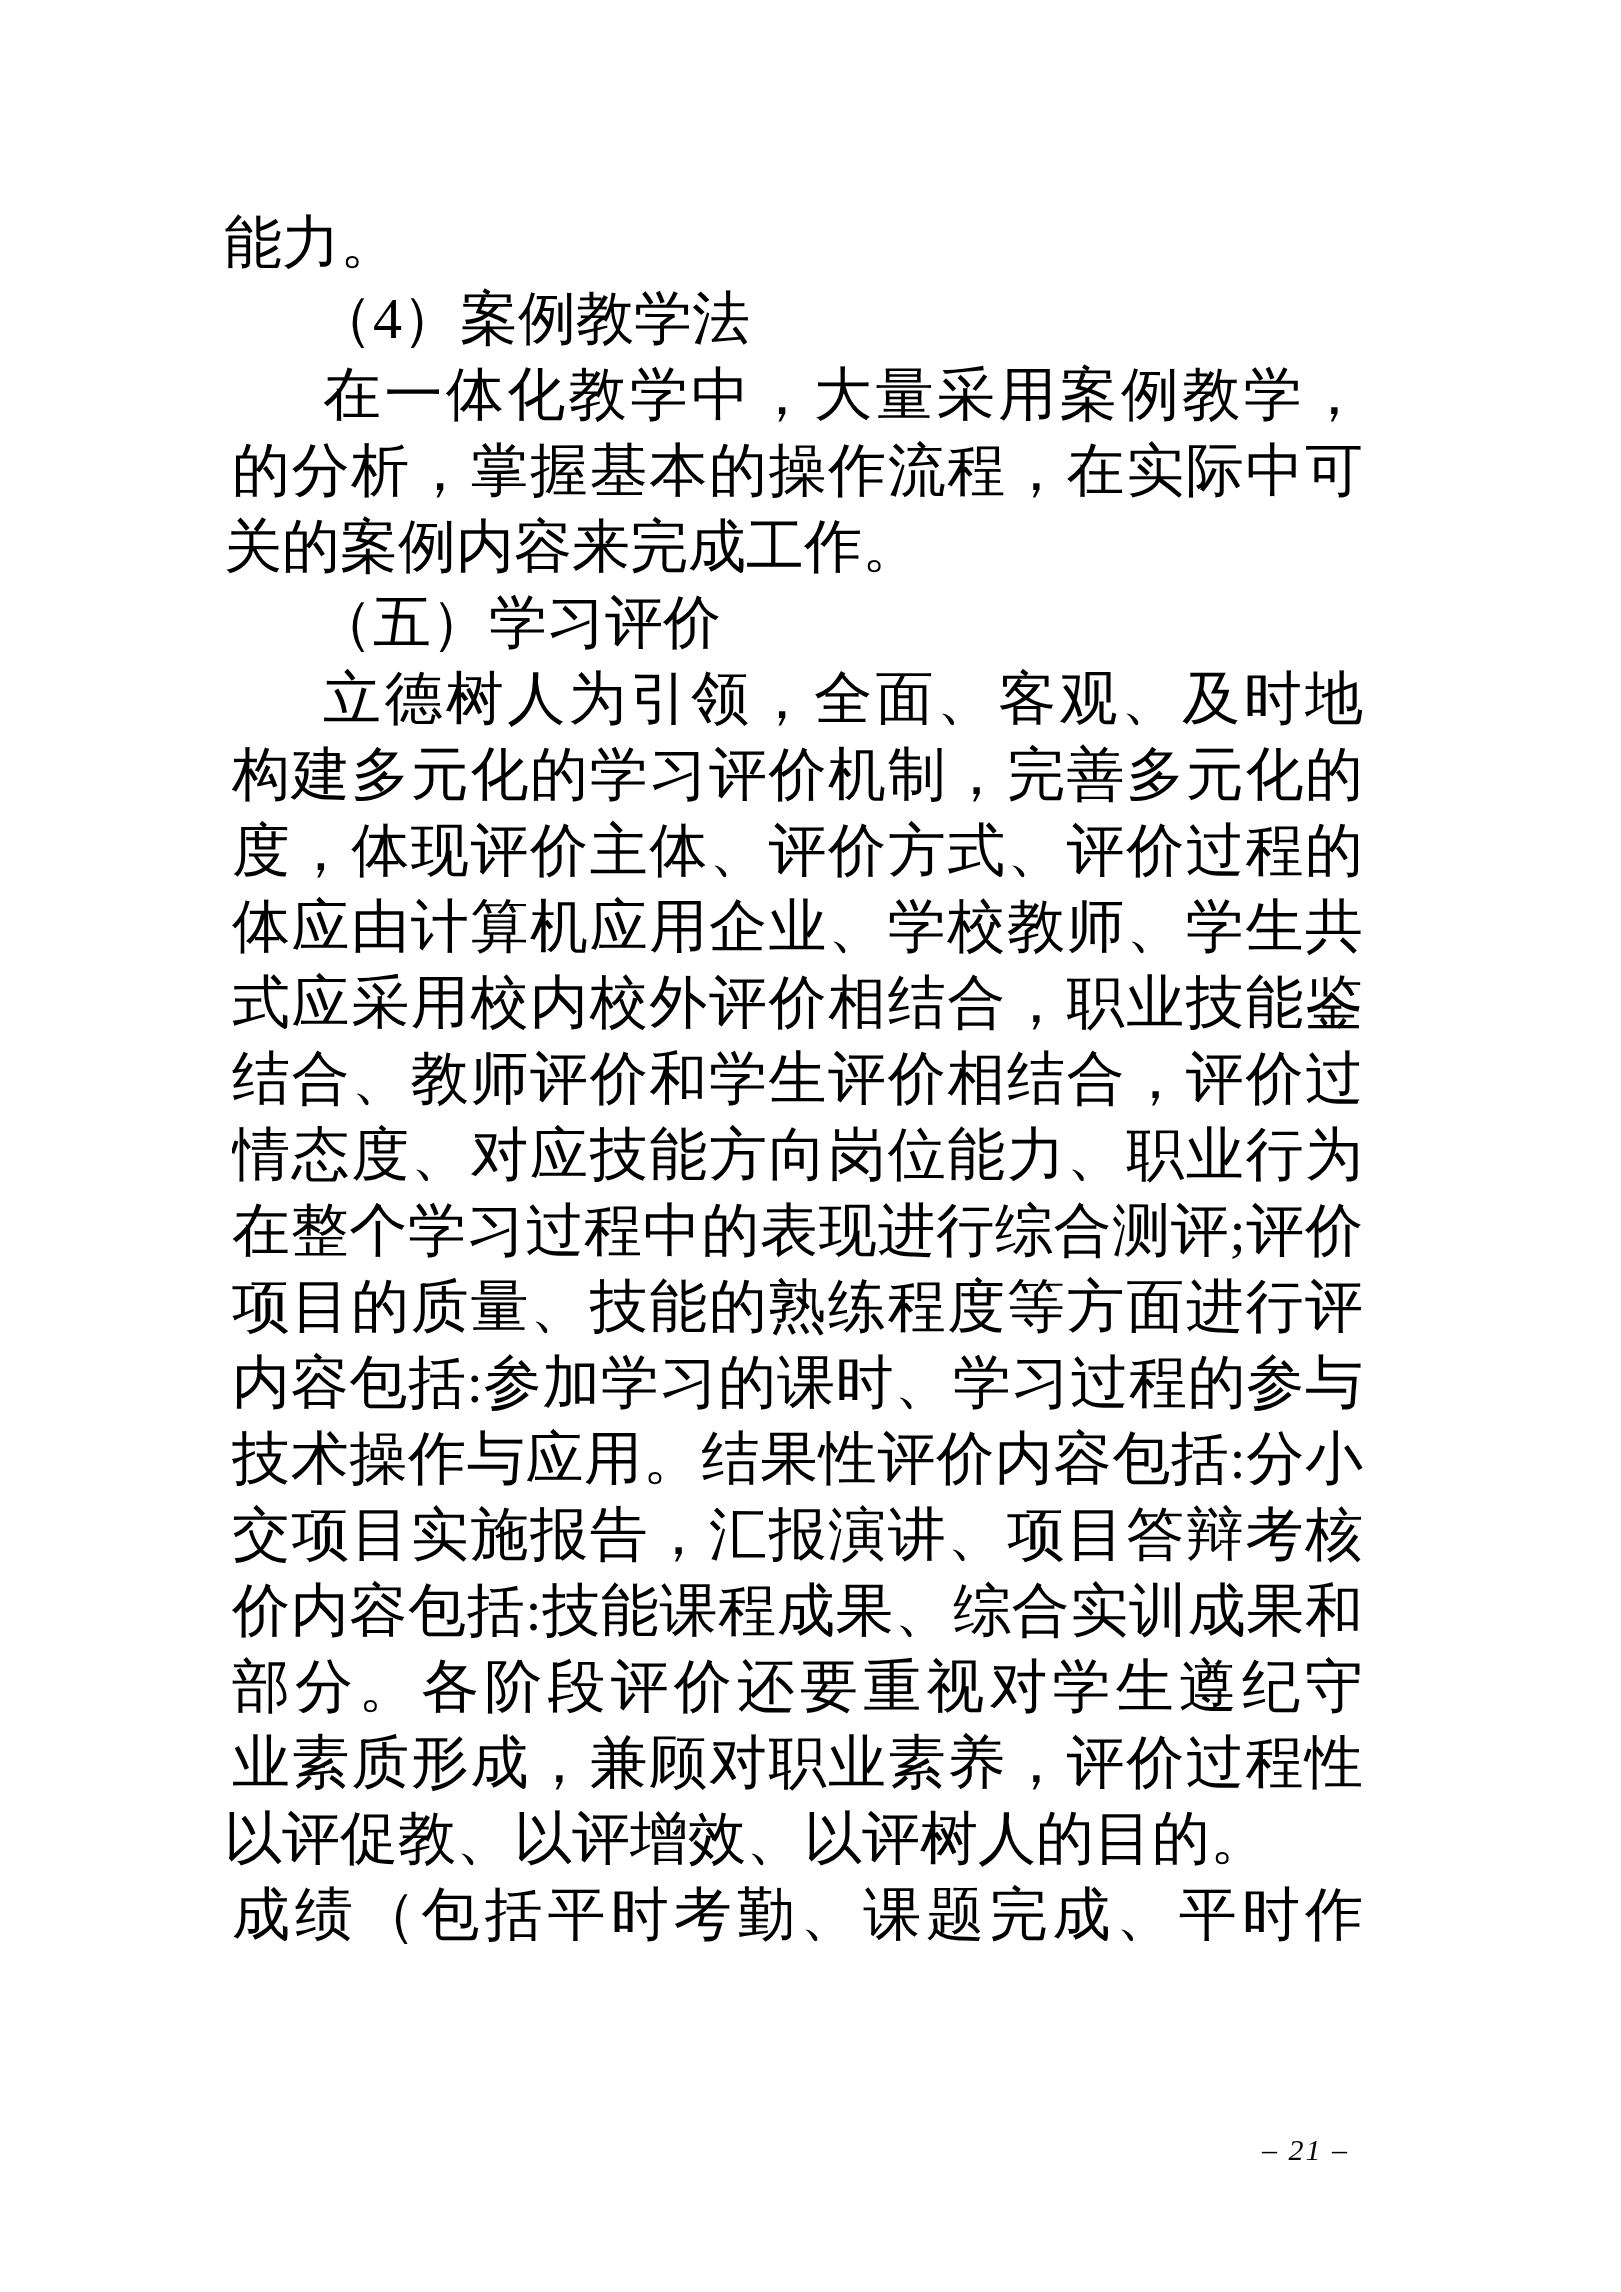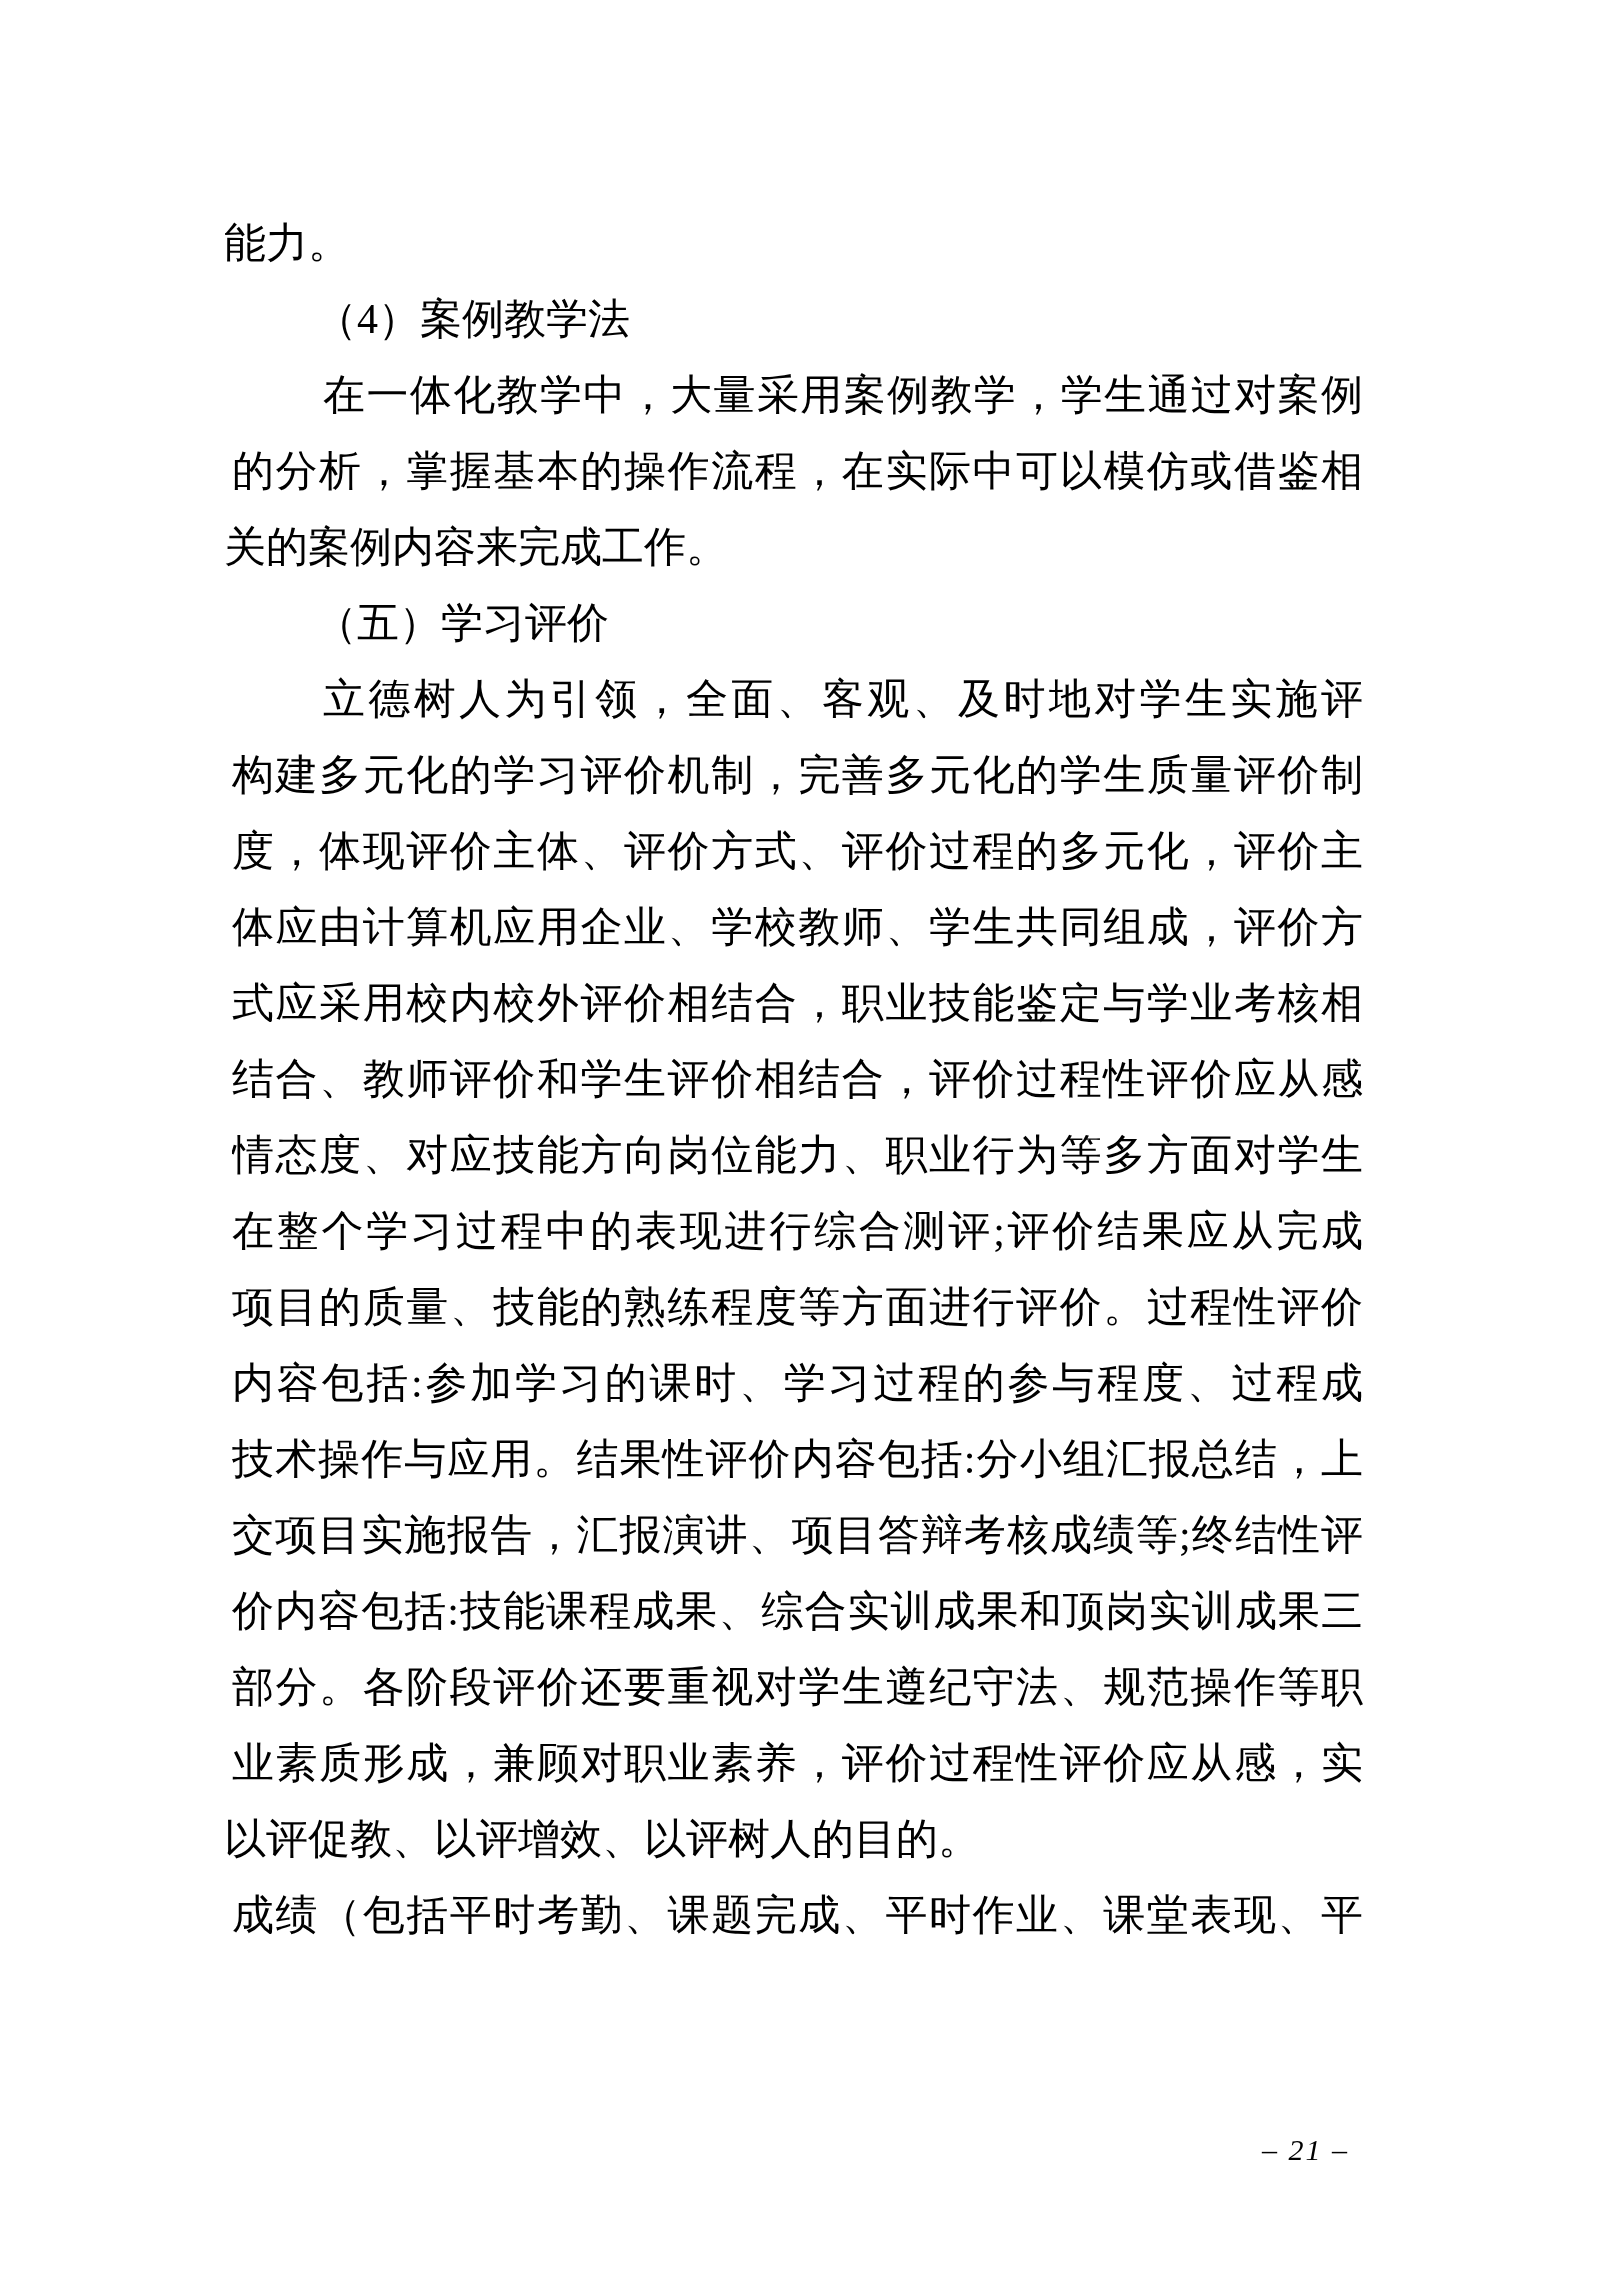--- a/index.html
+++ b/index.html
@@ -14,21 +14,21 @@
     background: #ffffff;
     color: #000000;
     font-family: "Liberation Serif", "DejaVu Serif", serif;
     overflow: hidden;
   }
   .text-block {
     position: absolute;
     left: 224px;
     top: 205px;
     width: 1139px;
-    font-size: 42px;
+    font-size: 58px;
     line-height: 76px;
   }
   .line {
     height: 76px;
     overflow: hidden;
     text-align: left;
     white-space: normal;
   }
   .line.indent {
     text-indent: 91px;

